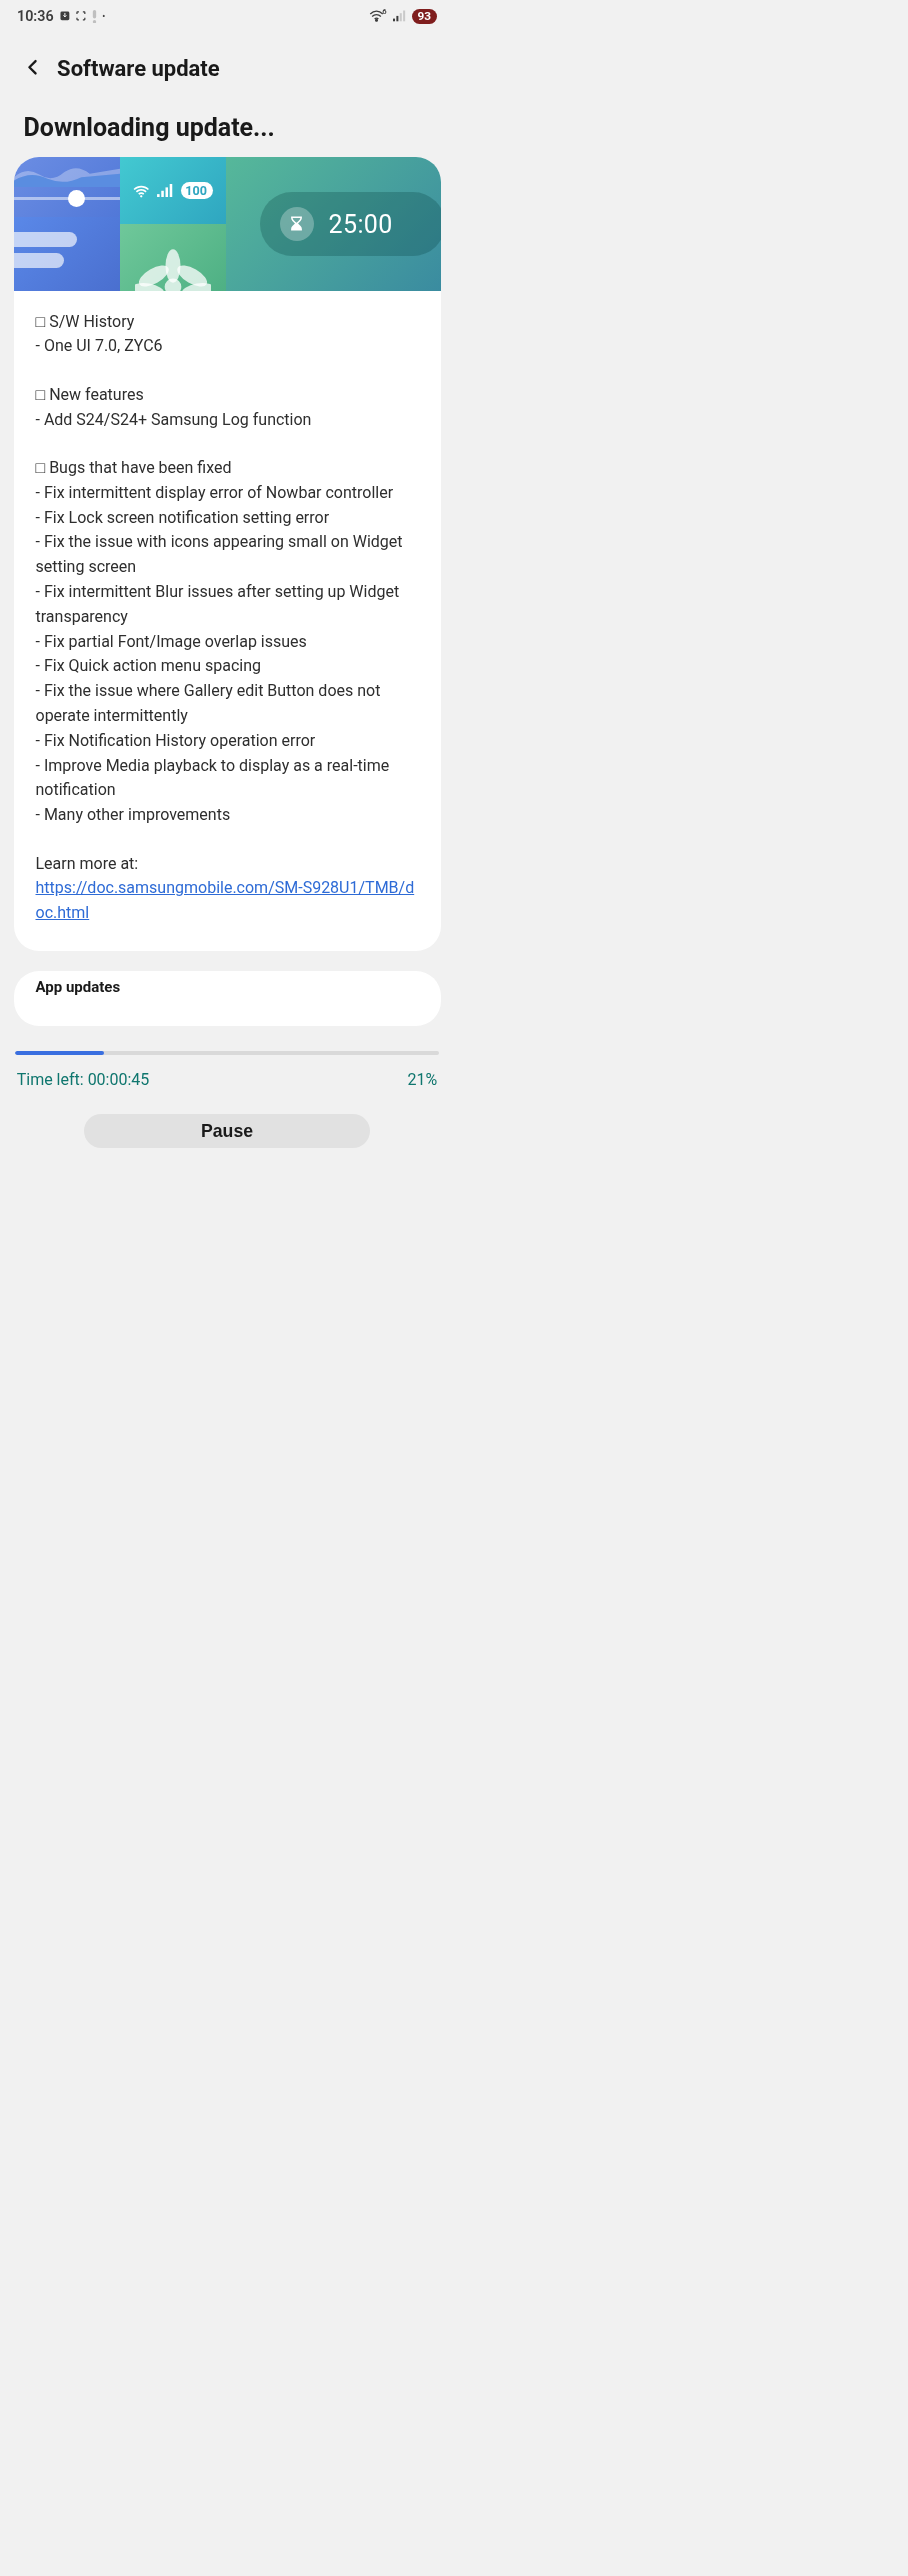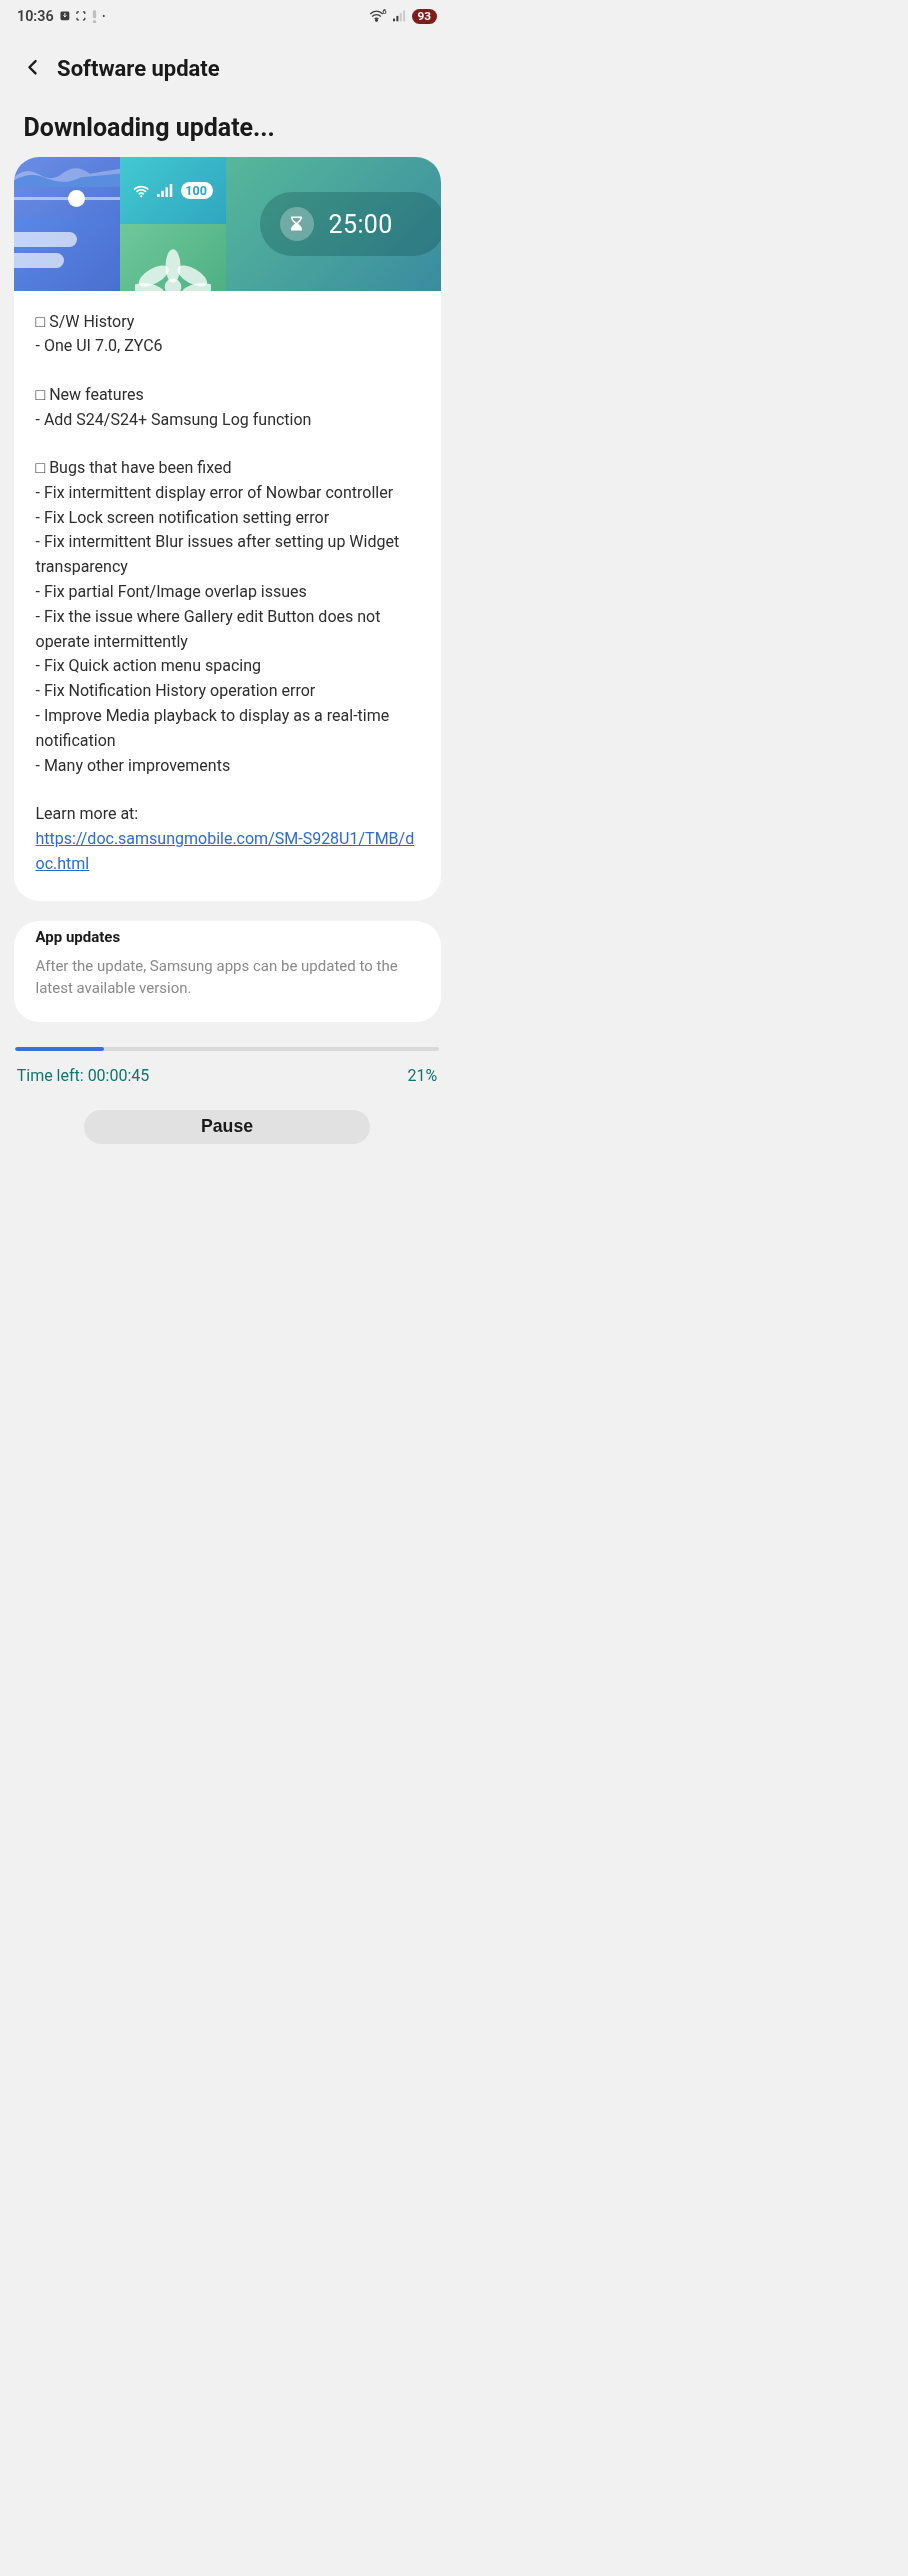--- a/index.html
+++ b/index.html
@@ -335,36 +335,36 @@
   <div class="changelog">
     <div class="section-head">□ S/W History</div>
     <div>- One UI 7.0, ZYC6</div>
     <div class="gap"></div>
     <div>□ New features</div>
     <div>- Add S24/S24+ Samsung Log function</div>
     <div class="gap"></div>
     <div>□ Bugs that have been fixed</div>
     <div>- Fix intermittent display error of Nowbar controller</div>
     <div>- Fix Lock screen notification setting error</div>
+    <div>- Fix the issue with icons appearing small on Widget setting screen</div>
     <div>- Fix intermittent Blur issues after setting up Widget transparency</div>
     <div>- Fix partial Font/Image overlap issues</div>
+    <div>- Fix Quick action menu spacing</div>
     <div>- Fix the issue where Gallery edit Button does not operate intermittently</div>
-    <div>- Fix Quick action menu spacing</div>
     <div>- Fix Notification History operation error</div>
     <div>- Improve Media playback to display as a real-time notification</div>
     <div>- Many other improvements</div>
     <div class="gap"></div>
     <div>Learn more at:</div>
     <a class="learn-link">https://doc.samsungmobile.com/SM-S928U1/TMB/doc.html</a>
   </div>
 </div>
 
 <div class="app-updates-card">
   <div class="app-updates-title">App updates</div>
-  <div class="app-updates-desc">After the update, Samsung apps can be updated to the latest available version.</div>
 </div>
 
 <div class="progress-wrap">
   <div class="progress">
     <div class="progress-fill" style="width:21%"></div>
   </div>
   <div class="progress-row">
     <span>Time left: 00:00:45</span>
     <span>21%</span>
   </div>

